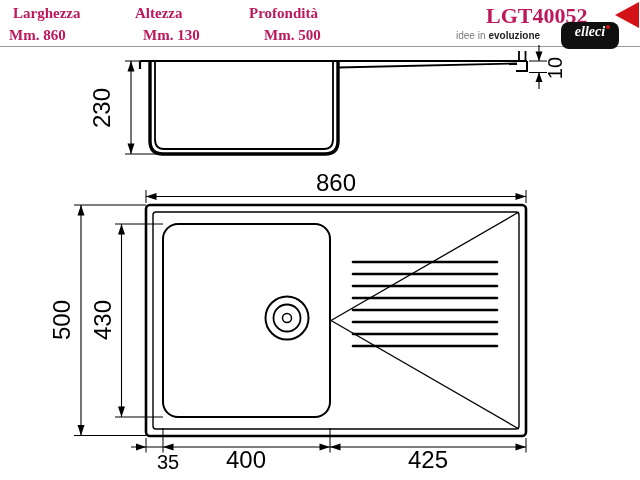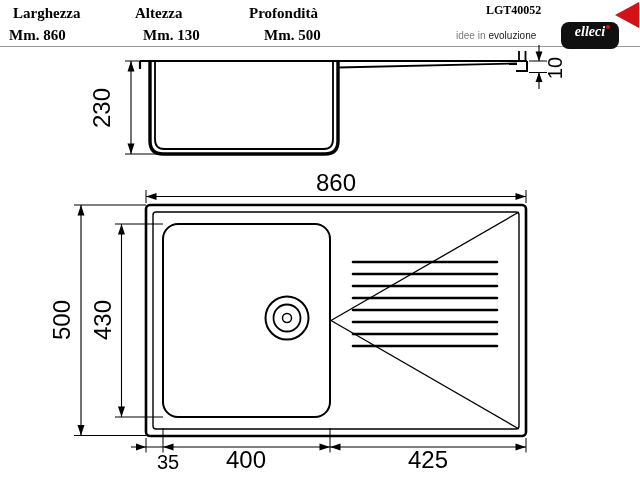--- a/index.html
+++ b/index.html
@@ -3,33 +3,33 @@
 <meta charset="utf-8">
 <style>
   *{margin:0;padding:0;box-sizing:border-box}
   html,body{background:#fff}
   .screen{position:relative;width:640px;height:480px;background:#fff;overflow:hidden;
           font-family:"Liberation Sans",sans-serif;color:#000}
   .screen > svg{position:absolute;left:0;top:0;z-index:1}
 
   
   .hdr-item{position:absolute;z-index:2;font-family:"Liberation Serif",serif;
-            font-weight:bold;color:#000000;white-space:nowrap;font-size:15px}
+            font-weight:bold;color:#be185d;white-space:nowrap;font-size:15px}
   .p-larg-l{left:13px;top:5px}
   .p-larg-v{left:9px;top:27px}
   .p-alt-l{left:135px;top:5px}
   .p-alt-v{left:143px;top:27px}
   .p-prof-l{left:249px;top:5px}
   .p-prof-v{left:264px;top:27px}
   .p-model{left:367px;top:4px;font-size:17px;letter-spacing:.5px}
-  .p-code{left:486px;top:3px;font-size:12px}
+  .p-code{left:486px;top:3px;font-size:22px}
 
   .p-tag{position:absolute;z-index:2;left:456px;top:30px;
          font-family:"Liberation Sans",sans-serif;font-size:10px;color:#7a7a7a;white-space:nowrap}
-  .p-tag .evol{font-weight:normal;color:#222;margin-left:3px}
+  .p-tag .evol{font-weight:bold;color:#222;margin-left:3px}
 
   .p-logo{position:absolute;z-index:2;left:561px;top:22px;width:58px;height:27px;
           background:#101010;border-radius:8px;color:#fff;text-align:center;
           font-family:"Liberation Serif",serif;font-style:italic;font-weight:bold;
           font-size:14px;line-height:20px}
   .logo-dot{position:absolute;right:9px;top:3px;width:4px;height:4px;border-radius:50%;background:#d21217}
 
   
   #diagram line, #diagram path, #diagram rect, #diagram circle{stroke:#000;fill:none}
   #diagram polygon.arrow{fill:#000;stroke:none}

